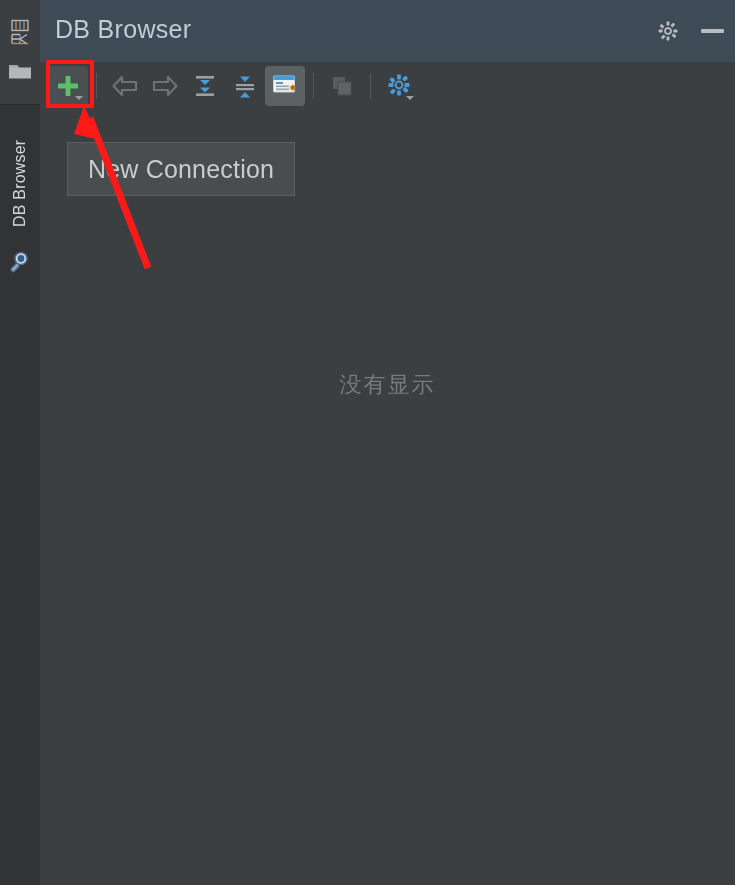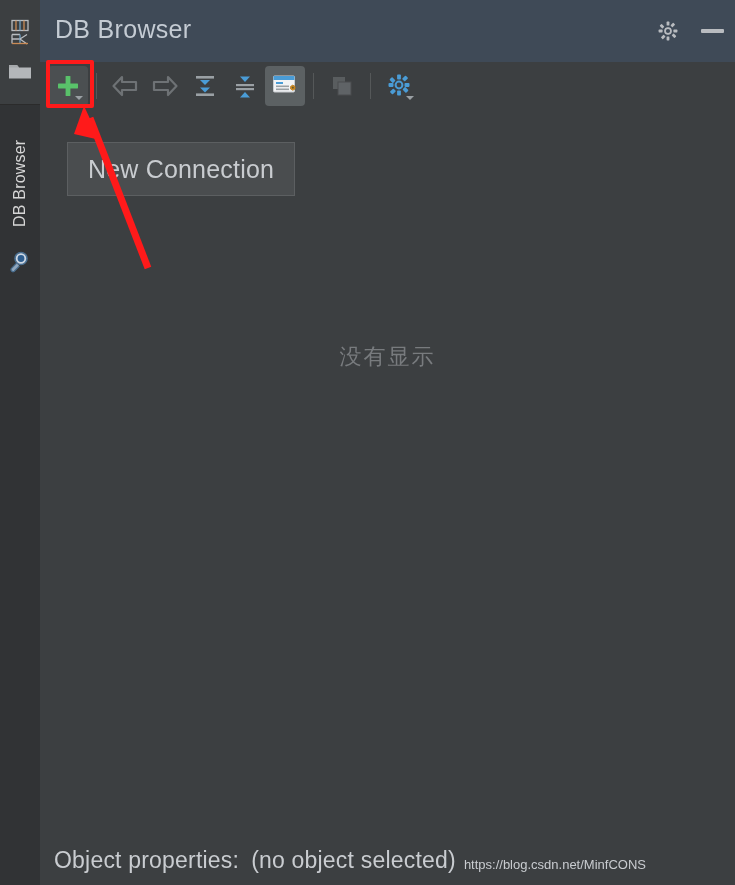--- a/index.html
+++ b/index.html
@@ -175,21 +175,21 @@
 
   
   #content-area {
     position: absolute;
     left: 40px; top: 110px;
     width: 695px; height: 725px;
     background: #3c3f41;
   }
   #empty-message {
     position: absolute;
-    left: 0; top: 232px;
+    left: 0; top: 260px;
     width: 695px;
     text-align: center;
     color: #787b7e;
     font-size: 22px;
     letter-spacing: 2px;
   }
 
   
   #status-bar {
     position: absolute;
@@ -379,19 +379,14 @@
 
   <div id="new-connection-tooltip">New Connection</div>
 
   <div id="highlight-rect"></div>
 
   <svg id="annotation-arrow" viewBox="0 0 180 200">
     <path d="M108 178 L50 28" stroke="#ff1a1a" stroke-width="7" stroke-linecap="butt" fill="none"></path>
     <path d="M44 16 L60 50 L34 44 Z" fill="#ff1a1a"></path>
   </svg>
 
-  <div id="status-bar">
-    <span id="status-label">Object properties:</span>
-    <span id="status-value">(no object selected)</span>
-    <span id="watermark">https://blog.csdn.net/MinfCONS</span>
-  </div>
 
 </div>
 
 </body></html>

